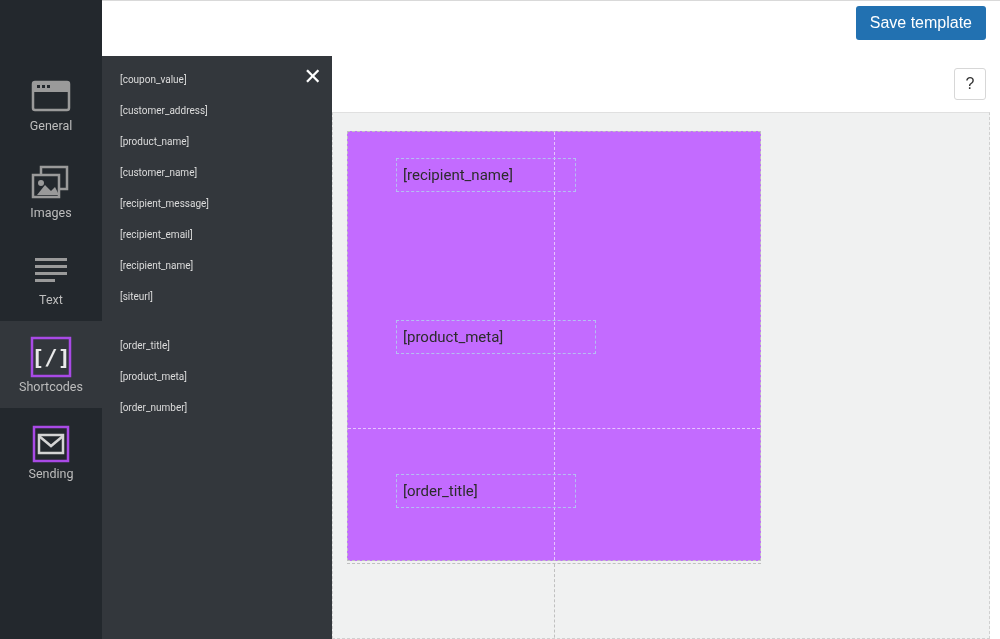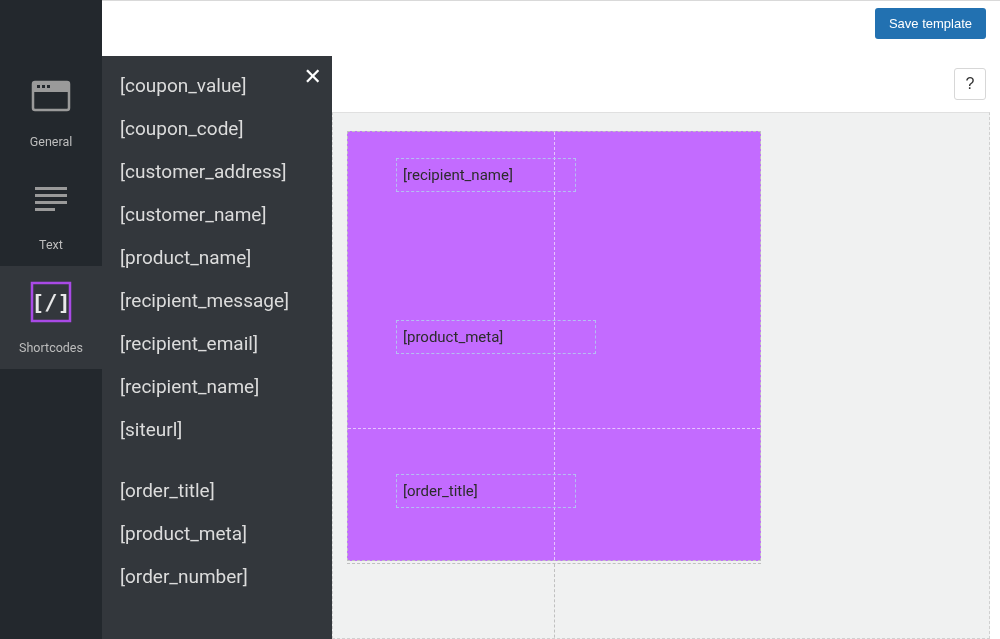--- a/index.html
+++ b/index.html
@@ -6,34 +6,34 @@
   html, body { width: 1000px; height: 639px; font-family: -apple-system, "Segoe UI", Roboto, Arial, sans-serif; background: #fff; overflow: hidden; }
 
   
   .topbar {
     position: absolute; left: 0; right: 0; top: 0; height: 46px;
     background: #fff; border-top: 1px solid #d9d9d9; border-bottom: 1px solid #fff;
     display: flex; align-items: center; justify-content: flex-end; padding-right: 14px;
   }
   .save-btn {
     background: #2271b1; color: #fff; border: none; border-radius: 3px;
-    font-size: 13px; padding: 8px 14px; cursor: pointer;
+    font-size: 16px; padding: 8px 14px; cursor: pointer;
   }
 
   
   .sidebar {
     position: absolute; left: 0; top: 0; bottom: 0; width: 102px;
     background: #23282d;
     display: flex; flex-direction: column;
     padding-top: 60px;
     z-index: 3;
   }
   .sidebar-item {
     display: flex; flex-direction: column; align-items: center;
-    gap: 16px; padding: 14px 0 14px 0;
+    gap: 0; padding: 14px 0 14px 0;
     color: #bdbdbd; font-size: 12.5px; cursor: pointer;
   }
   .sidebar-item.active {
     background: #33373c;
   }
   .sidebar-icon { width: 44px; height: 44px; display:flex; align-items:center; justify-content:center; }
   .sidebar-icon svg { display:block; }
 
   
   .dropdown {
@@ -41,21 +41,21 @@
     background: #33373c; color: #d9d9d9;
     z-index: 2;
     padding: 8px 0 16px 0;
   }
   .dropdown-close {
     position: absolute; right: 10px; top: 10px; color: #fff; font-size: 22px;
     cursor: pointer; line-height: 1;
   }
   .dropdown ul { list-style: none; }
   .dd-item {
-    padding: 10px 18px; font-size: 19px; color: #dcdcdc; cursor: pointer;
+    padding: 10px 18px; font-size: 10px; color: #dcdcdc; cursor: pointer;
   }
   .dd-gap { height: 18px; }
 
   
   .help-btn {
     position: absolute; right: 14px; top: 68px; width: 32px; height: 32px;
     border: 1px solid #d7d7d7; border-radius: 3px; background: #fff;
     display:flex; align-items:center; justify-content:center; color:#333;
     font-size: 16px; cursor:pointer;
   }
@@ -116,20 +116,31 @@
         <rect x="4" y="6" width="36" height="28" rx="2" fill="none" stroke="#9a9a9a" stroke-width="2.5"></rect>
         <rect x="4" y="6" width="36" height="10" fill="#9a9a9a"></rect>
         <rect x="8" y="9" width="3" height="3" fill="#23282d"></rect>
         <rect x="13" y="9" width="3" height="3" fill="#23282d"></rect>
         <rect x="18" y="9" width="3" height="3" fill="#23282d"></rect>
       </svg>
     </span>
     <span>General</span>
   </div>
 
+  <div class="sidebar-item">
+    <span class="sidebar-icon">
+      <svg width="44" height="40" viewBox="0 0 44 40">
+        <rect x="12" y="4" width="26" height="22" fill="none" stroke="#9a9a9a" stroke-width="2.5"></rect>
+        <rect x="4" y="12" width="26" height="22" fill="#23282d" stroke="#9a9a9a" stroke-width="2.5"></rect>
+        <circle cx="12" cy="20" r="3" fill="#9a9a9a"></circle>
+        <polygon points="8,32 16,22 22,28 26,24 30,32" fill="#9a9a9a"></polygon>
+      </svg>
+    </span>
+    <span>Images</span>
+  </div>
 
   <div class="sidebar-item">
     <span class="sidebar-icon">
       <svg width="44" height="40" viewBox="0 0 44 40">
         <rect x="6" y="8" width="32" height="3" fill="#9a9a9a"></rect>
         <rect x="6" y="15" width="32" height="3" fill="#9a9a9a"></rect>
         <rect x="6" y="22" width="32" height="3" fill="#9a9a9a"></rect>
         <rect x="6" y="29" width="20" height="3" fill="#9a9a9a"></rect>
       </svg>
     </span>
@@ -140,30 +151,39 @@
     <span class="sidebar-icon">
       <svg width="44" height="44" viewBox="0 0 44 44">
         <rect x="3" y="3" width="38" height="38" fill="none" stroke="#a94ae6" stroke-width="2.5"></rect>
         <text x="22" y="30" text-anchor="middle" font-size="22" font-weight="700" fill="#e9e9e9" font-family="monospace">[/]</text>
       </svg>
     </span>
     <span>Shortcodes</span>
   </div>
 
 
+  <div class="sidebar-item">
+    <span class="sidebar-icon">
+      <svg width="44" height="40" viewBox="0 0 44 40">
+        <rect x="5" y="3" width="34" height="34" fill="none" stroke="#a94ae6" stroke-width="2.5"></rect>
+        <rect x="10" y="11" width="24" height="18" fill="none" stroke="#d4d4d4" stroke-width="2.5"></rect>
+        <polyline points="10,12 22,22 34,12" fill="none" stroke="#d4d4d4" stroke-width="2.5"></polyline>
+      </svg>
+    </span>
+    <span>Sending</span>
+  </div>
 </nav>
 
 <aside class="dropdown">
   <span class="dropdown-close">✕</span>
   <ul>
     <li class="dd-item">[coupon_value]</li>
-    <li class="dd-item">[coupon_code]</li>
     <li class="dd-item">[customer_address]</li>
+    <li class="dd-item">[product_name]</li>
     <li class="dd-item">[customer_name]</li>
-    <li class="dd-item">[product_name]</li>
     <li class="dd-item">[recipient_message]</li>
     <li class="dd-item">[recipient_email]</li>
     <li class="dd-item">[recipient_name]</li>
     <li class="dd-item">[siteurl]</li>
     <li class="dd-gap"></li>
     <li class="dd-item">[order_title]</li>
     <li class="dd-item">[product_meta]</li>
     <li class="dd-item">[order_number]</li>
   </ul>
 </aside>

